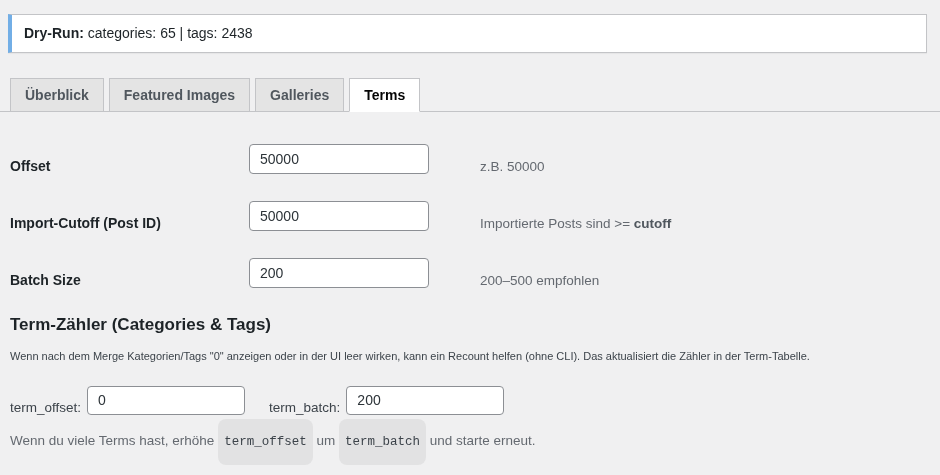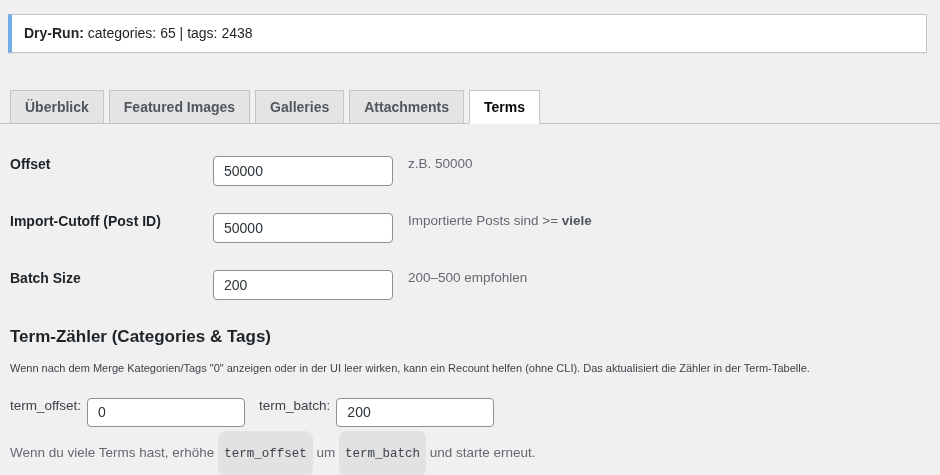--- a/index.html
+++ b/index.html
@@ -30,40 +30,40 @@
     align-items: flex-end;
     border-bottom: 1px solid #c3c4c7;
     margin-top: 25px;
     padding-left: 10px;
   }
   .tab {
     display: inline-block;
     padding: 8px 14px;
     background: #e4e4e4;
     border: 1px solid #c3c4c7;
-    margin: 12px 5px -1px 0;
+    margin: 0 5px -1px 0;
     font-size: 14px;
     font-weight: 600;
     color: #50575e;
     text-decoration: none;
     cursor: pointer;
     white-space: nowrap;
   }
   .tab.active {
     background: #ffffff;
     border-bottom-color: #ffffff;
     color: #050505;
     font-weight: 700;
     text-align: center;
   }
 
   
   .content { padding: 32px 20px 0 10px; }
 
-  .field-row { display: flex; align-items: flex-start; margin-bottom: 27px; }
+  .field-row { display: flex; align-items: flex-end; margin-bottom: 27px; gap: 36px; }
   .field-label { width: 203px; font-weight: 700; font-size: 14px; flex: 0 0 auto; }
   .text-input {
     width: 180px; height: 30px;
     border: 1px solid #8c8f94; border-radius: 4px;
     padding: 0 10px;
     font-size: 14px; font-family: inherit; color: #2c3338;
     background: #fff;
   }
   .field-hint { margin-left: 15px; font-size: 13.5px; color: #646970; }
   .field-hint strong { color: #50575e; font-weight: 700; }
@@ -72,26 +72,26 @@
   .section-heading {
     font-size: 17px; font-weight: 700;
     margin: 26px 0 0; color: #1d2327;
   }
   .description {
     font-size: 11px; color: #3c434a;
     margin: 14px 0 0; line-height: 1.4;
   }
 
   .recount-row {
-    display: flex; align-items: flex-start;
+    display: flex; align-items: flex-end;
     margin-top: 21px;
     font-size: 13.5px; color: #3c434a;
   }
   .recount-row .inline-label { margin-right: 6px; white-space: nowrap; }
-  .recount-row .group2 { margin-left: 14px; }
+  .recount-row .group2 { margin-left: 24px; }
   .small-input {
     width: 158px; height: 29px;
     border: 1px solid #8c8f94; border-radius: 4px;
     padding: 0 10px;
     font-size: 14px; font-family: inherit; color: #2c3338;
     background: #fff;
   }
   .primary-button {
     margin-left: 14px;
     background: #2271b1;
@@ -121,41 +121,40 @@
 
 <div class="notice">
   <strong>Dry-Run:</strong>
   <span>categories: 65 | tags: 2438</span>
 </div>
 
 <div class="tabs">
   <a class="tab">Überblick</a>
   <a class="tab">Featured Images</a>
   <a class="tab">Galleries</a>
-  <a class="tab">Attachments</a>
   <a class="tab active">Terms</a>
 </div>
 
 <div class="content">
 
   <div class="field-row">
     <span class="field-label">Offset</span>
     <input class="text-input" type="text" value="50000" style="">
     <span class="field-hint">
       <span>z.B. 50000</span>
       
     </span>
   </div>
 
   <div class="field-row">
     <span class="field-label">Import-Cutoff (Post ID)</span>
     <input class="text-input" type="text" value="50000" style="">
     <span class="field-hint">
       <span>Importierte Posts sind &gt;=</span>
-      <strong>viele</strong>
+      <strong>cutoff</strong>
     </span>
   </div>
 
   <div class="field-row">
     <span class="field-label">Batch Size</span>
     <input class="text-input" type="text" value="200" style="">
     <span class="field-hint">
       <span>200–500 empfohlen</span>
       
     </span>

